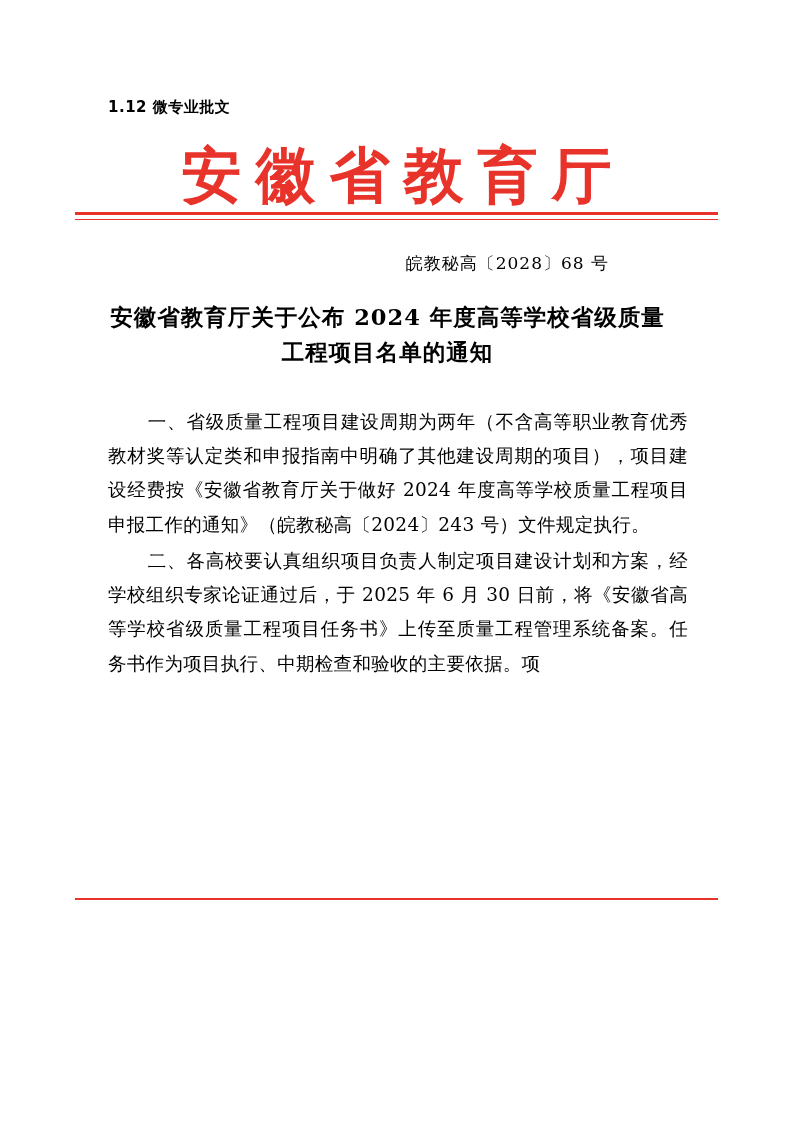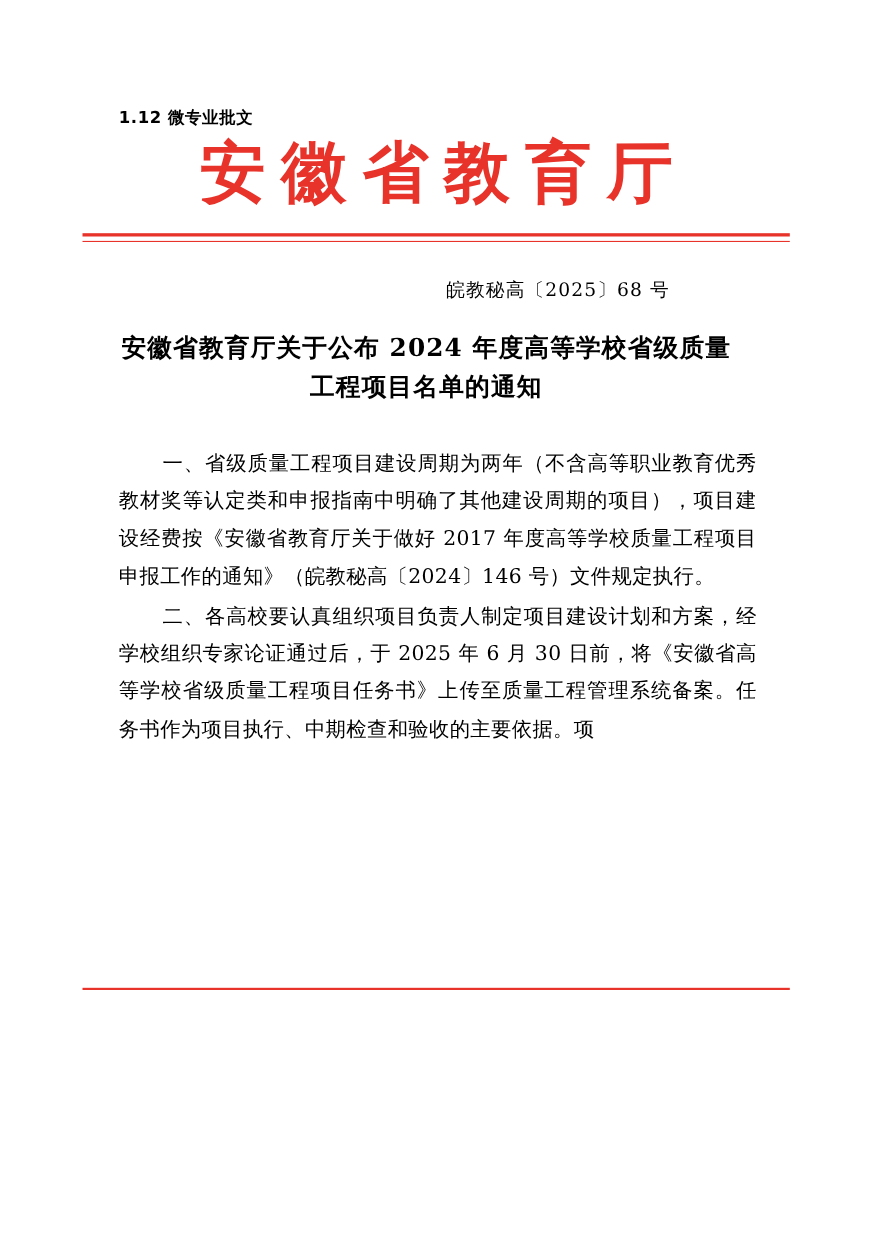--- a/index.html
+++ b/index.html
@@ -27,21 +27,21 @@
     top: 98px;
     font-family: "DejaVu Sans", "Liberation Sans", sans-serif;
     font-size: 15px;
     font-weight: bold;
     letter-spacing: 0.5px;
     color: #000;
   }
   .masthead {
     position: absolute;
     left: 0;
-    top: 126px;
+    top: 144px;
     width: 793px;
     text-align: center;
     font-family: "DejaVu Serif", "Liberation Serif", serif;
     font-size: 60px;
     font-weight: bold;
     letter-spacing: 14px;
     color: #e8332a;
     text-indent: 14px;
     line-height: 1.05;
   }
@@ -104,24 +104,24 @@
 
 <div class="page">
 
   <div class="doc-label">1.12 微专业批文</div>
 
   <div class="masthead">安徽省教育厅</div>
 
   <div class="red-rule top-thick"></div>
   <div class="red-rule top-thin"></div>
 
-  <div class="doc-number">皖教秘高〔2025〕68 号</div>
+  <div class="doc-number">皖教秘高〔2028〕68 号</div>
 
   <div class="title">安徽省教育厅关于公布 2024 年度高等学校省级质量工程项目名单的通知</div>
 
   <div class="body-block">
-    <p class="indent">一、省级质量工程项目建设周期为两年（不含高等职业教育优秀教材奖等认定类和申报指南中明确了其他建设周期的项目），项目建设经费按《安徽省教育厅关于做好 2017 年度高等学校质量工程项目申报工作的通知》（皖教秘高〔2024〕146 号）文件规定执行。</p>
+    <p class="indent">一、省级质量工程项目建设周期为两年（不含高等职业教育优秀教材奖等认定类和申报指南中明确了其他建设周期的项目），项目建设经费按《安徽省教育厅关于做好 2024 年度高等学校质量工程项目申报工作的通知》（皖教秘高〔2024〕243 号）文件规定执行。</p>
     <p class="indent">二、各高校要认真组织项目负责人制定项目建设计划和方案，经学校组织专家论证通过后，于 2025 年 6 月 30 日前，将《安徽省高等学校省级质量工程项目任务书》上传至质量工程管理系统备案。任务书作为项目执行、中期检查和验收的主要依据。项</p>
   </div>
 
   <div class="red-rule bottom"></div>
 
 </div>
 
 </body></html>

